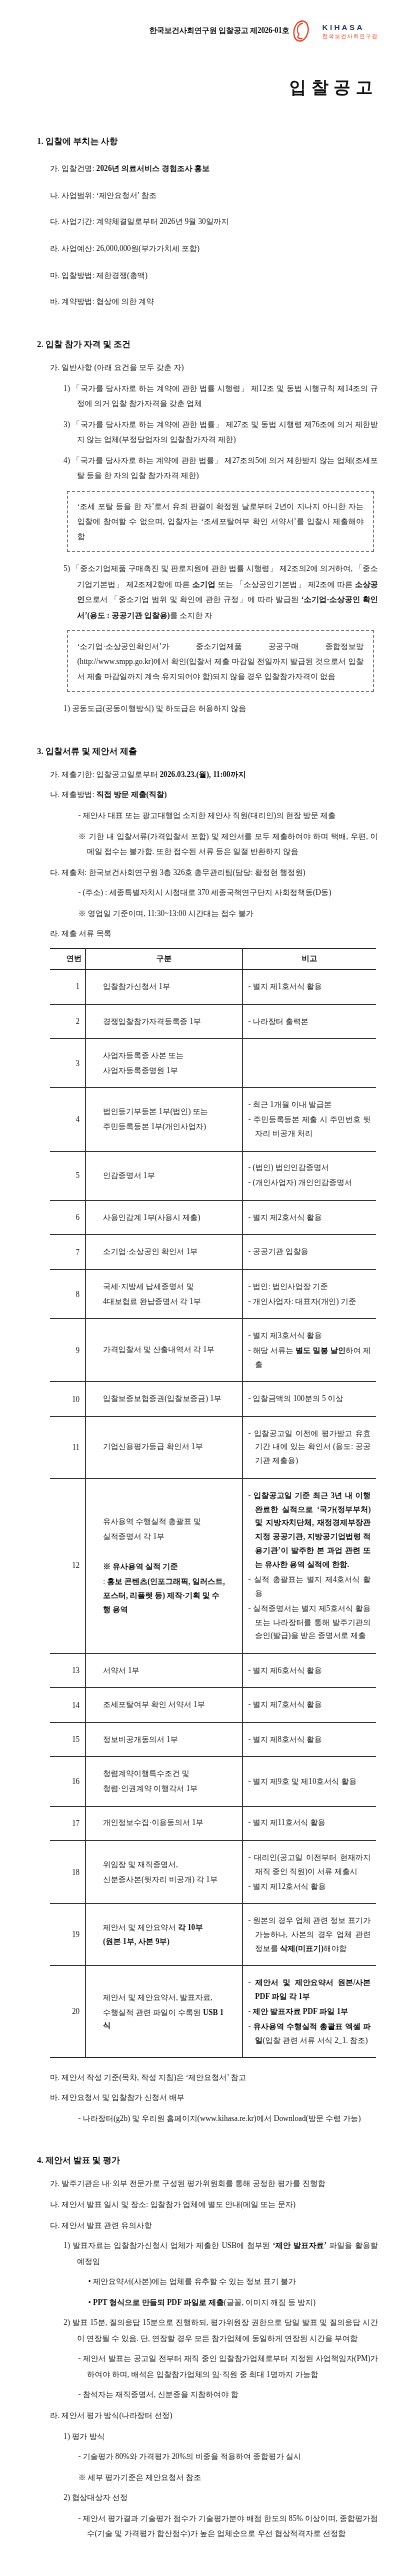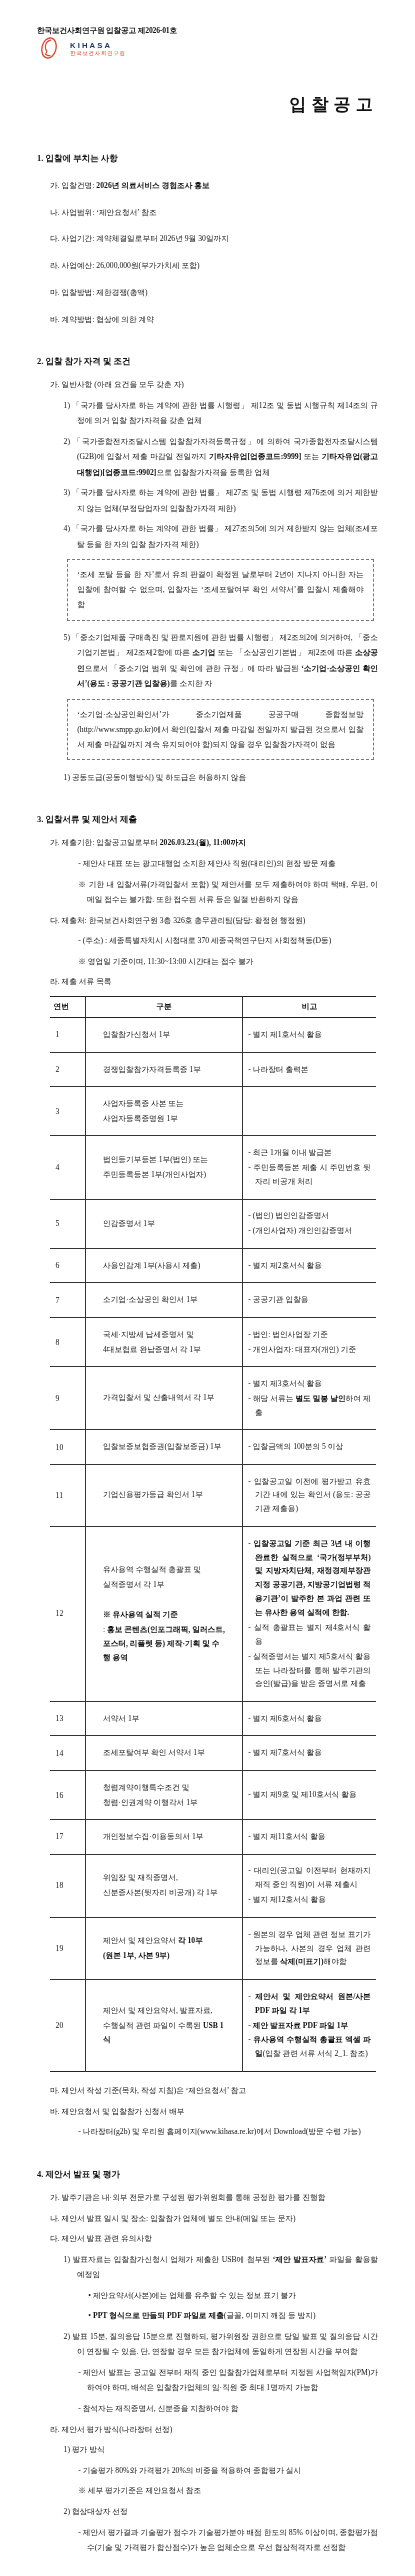--- a/index.html
+++ b/index.html
@@ -1,19 +1,19 @@
 <!DOCTYPE html>
 <html lang="ko" style="font-size:8.2px"><head>
 <meta charset="utf-8">
 <style>
   html,body{margin:0;padding:0;background:#ffffff;}
   body{font-family:"Liberation Serif","DejaVu Serif",serif;color:#111;}
   .page{width:415px;min-height:3368px;box-sizing:border-box;padding:18.5px 37px 26px;background:#fff;}
   
-  .hdr{display:flex;justify-content:flex-end;align-items:flex-start;flex-direction:column;}
+  .hdr{display:flex;justify-content:flex-end;align-items:flex-start;}
   .hdr-left{font-size:7.7px;font-weight:700;margin-top:7.2px;letter-spacing:-0.2px;}
   .logo{display:flex;align-items:center;gap:9px;}
   .logo-text{display:flex;flex-direction:column;line-height:1.25;}
   .logo-text .en{color:#1f3864;font-weight:700;letter-spacing:2.1px;font-size:7.7px;font-family:"Liberation Sans",sans-serif;}
   .logo-text .ko{color:#e1472f;font-size:5.4px;letter-spacing:0.8px;font-family:"Liberation Sans",sans-serif;}
   
   .doc-title{text-align:right;margin:31px 0 34px;font-size:17px;font-weight:600;letter-spacing:5.2px;
              text-underline-offset:5.2px;text-decoration-thickness:1px;}
   
   .para{font-size:7.7px;line-height:2.0;margin:5.2px 0;text-align:justify;}
@@ -25,21 +25,21 @@
   .sp{margin:11.3px 0;}
   .b{font-weight:700;}
   
   .box{border:0.8px dashed #777;margin:7.2px 4.1px 9.3px 30px;padding:5.2px 9.3px;}
   .box-line{font-size:7.7px;line-height:1.95;text-align:justify;margin:2.1px 0;}
   
   .doc-table{border-collapse:collapse;margin:6.2px 2.1px 11.3px 13.4px;width:calc(100% - 15.5px);
              border-top:1.3px solid #222;border-bottom:1.3px solid #222;font-size:7.7px;}
   .doc-table th{border-bottom:1px solid #222;padding:5.2px 3.1px;font-weight:600;text-align:center;}
   .doc-table td{border-top:0.5px solid #333;padding:8.8px 5.2px;vertical-align:middle;}
-  .doc-table th:nth-child(1),.doc-table td:nth-child(1){border-right:0.6px solid #333;width:24px;text-align:left;}
+  .doc-table th:nth-child(1),.doc-table td:nth-child(1){border-right:0.6px solid #333;width:24px;text-align:right;}
   .doc-table th:nth-child(2),.doc-table td:nth-child(2){border-right:0.6px solid #333;width:146px;}
   .c-gu .cell-line{line-height:1.8;margin:1px 12px;}
   .c-bi .cell-line{padding-left:6.7px;text-indent:-6.7px;line-height:1.8;margin:1px 0;text-align:justify;}
 </style>
 </head>
 <body>
 
 <div class="page">
   <div class="hdr">
     <div class="hdr-left">한국보건사회연구원 입찰공고 제2026-01호</div>
@@ -63,33 +63,33 @@
       <p class="sec-h para">1. 입찰에 부치는 사항</p>
       <p class="para lv1 sp"><span>가. 입찰건명: </span><span class="b">2026년 의료서비스 경험조사 홍보</span></p>
       <p class="para lv1 sp">나. 사업범위: ‘제안요청서’ 참조</p>
       <p class="para lv1 sp">다. 사업기간: 계약체결일로부터 2026년 9월 30일까지</p>
       <p class="para lv1 sp">라. 사업예산: 26,000,000원(부가가치세 포함)</p>
       <p class="para lv1 sp">마. 입찰방법: 제한경쟁(총액)</p>
       <p class="para lv1 sp">바. 계약방법: 협상에 의한 계약</p>
       <p class="sec-h para">2. 입찰 참가 자격 및 조건</p>
       <p class="para lv1">가. 일반사항 (아래 요건을 모두 갖춘 자)</p>
       <p class="para lv2">1) 「국가를 당사자로 하는 계약에 관한 법률 시행령」 제12조 및 동법 시행규칙 제14조의 규정에 의거 입찰 참가자격을 갖춘 업체</p>
-      <p class="para lv2"><span>2) 「국가종합전자조달시스템 입찰참가자격등록규정」에 의하여 국가종합전자조달시스템(G2B)에 입찰서 제출 마감일 전일까지 </span><span class="b">기타자유업[업종코드:9999]</span><span> 또는 </span><span class="b">기타자유업(광고대행업)[업종코드:9902]</span><span>으로 입찰참가자격을 등록한 업체</span></p>
       <p class="para lv2">3) 「국가를 당사자로 하는 계약에 관한 법률」 제27조 및 동법 시행령 제76조에 의거 제한받지 않는 업체(부정당업자의 입찰참가자격 제한)</p>
       <p class="para lv2">4) 「국가를 당사자로 하는 계약에 관한 법률」 제27조의5에 의거 제한받지 않는 업체(조세포탈 등을 한 자의 입찰 참가자격 제한)</p>
       <div class="box">
         <div class="box-line">‘조세 포탈 등을 한 자’로서 유죄 판결이 확정된 날로부터 2년이 지나지 아니한 자는 입찰에 참여할 수 없으며, 입찰자는 ‘조세포탈여부 확인 서약서’를 입찰시 제출해야 함</div>
       </div>
       <p class="para lv2"><span>5) 「중소기업제품 구매촉진 및 판로지원에 관한 법률 시행령」 제2조의2에 의거하여, 「중소기업기본법」 제2조제2항에 따른 </span><span class="b">소기업</span><span> 또는 「소상공인기본법」 제2조에 따른 </span><span class="b">소상공인</span><span>으로서 「중소기업 범위 및 확인에 관한 규정」에 따라 발급된 </span><span class="b">‘소기업·소상공인 확인서’(용도 : 공공기관 입찰용)</span><span>를 소지한 자</span></p>
       <div class="box">
         <div class="box-line">‘소기업·소상공인확인서’가 중소기업제품 공공구매 종합정보망(http://www.smpp.go.kr)에서 확인(입찰서 제출 마감일 전일까지 발급된 것으로서 입찰서 제출 마감일까지 계속 유지되어야 함)되지 않을 경우 입찰참가자격이 없음</div>
       </div>
       <p class="para lv2">1) 공동도급(공동이행방식) 및 하도급은 허용하지 않음</p>
       <p class="sec-h para">3. 입찰서류 및 제안서 제출</p>
       <p class="para lv1"><span>가. 제출기한: 입찰공고일로부터 </span><span class="b">2026.03.23.(월), 11:00까지</span></p>
+      <p class="para lv1"><span>나. 제출방법: </span><span class="b">직접 방문 제출(직찰)</span></p>
       <p class="para lv3">- 제안사 대표 또는 광고대행업 소지한 제안사 직원(대리인)의 현장 방문 제출</p>
       <p class="para lv3">※ 기한 내 입찰서류(가격입찰서 포함) 및 제안서를 모두 제출하여야 하며 택배, 우편, 이메일 접수는 불가함. 또한 접수된 서류 등은 일절 반환하지 않음</p>
       <p class="para lv1">다. 제출처: 한국보건사회연구원 3층 326호 총무관리팀(담당: 황정현 행정원)</p>
       <p class="para lv3">- (주소) : 세종특별자치시 시청대로 370 세종국책연구단지 사회정책동(D동)</p>
       <p class="para lv3">※ 영업일 기준이며, 11:30~13:00 시간대는 접수 불가</p>
       <p class="para lv1">라. 제출 서류 목록</p>
       <table class="doc-table">
         <thead>
           <tr>
             <th>연번</th>
@@ -226,20 +226,29 @@
               <div class="cell-line">- 별지 제6호서식 활용</div>
             </td>
           </tr>
           <tr>
             <td class="c-no">14</td>
             <td class="c-gu">
               <div class="cell-line">조세포탈여부 확인 서약서 1부</div>
             </td>
             <td class="c-bi">
               <div class="cell-line">- 별지 제7호서식 활용</div>
+            </td>
+          </tr>
+          <tr>
+            <td class="c-no">15</td>
+            <td class="c-gu">
+              <div class="cell-line">정보비공개동의서 1부</div>
+            </td>
+            <td class="c-bi">
+              <div class="cell-line">- 별지 제8호서식 활용</div>
             </td>
           </tr>
           <tr>
             <td class="c-no">16</td>
             <td class="c-gu">
               <div class="cell-line">청렴계약이행특수조건 및</div>
               <div class="cell-line">청렴·인권계약 이행각서 1부</div>
             </td>
             <td class="c-bi">
               <div class="cell-line">- 별지 제9호 및 제10호서식 활용</div>

